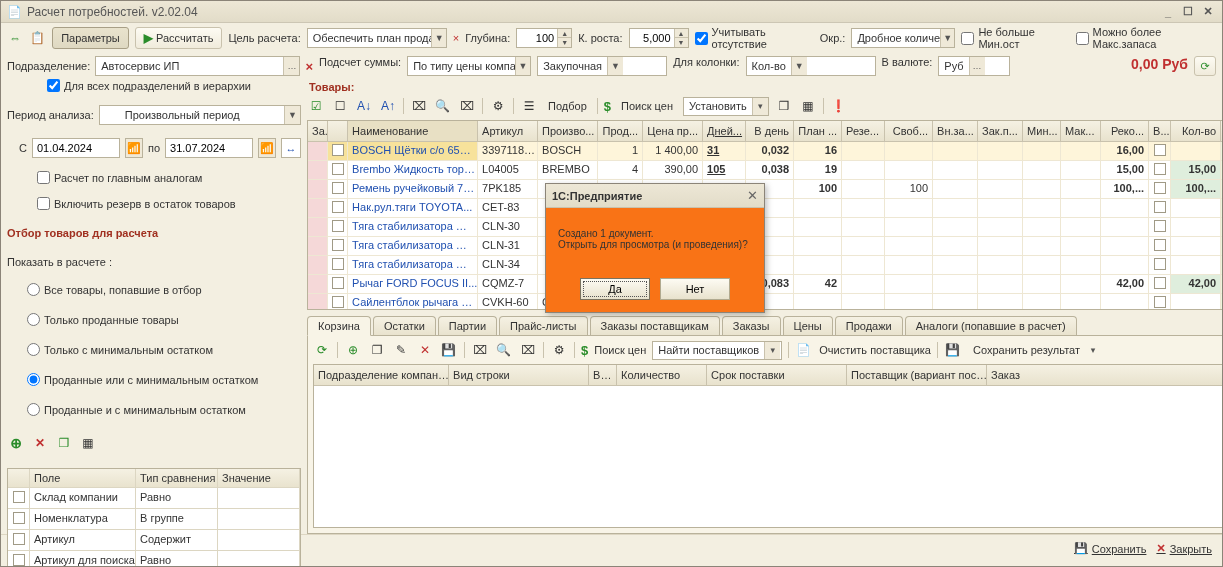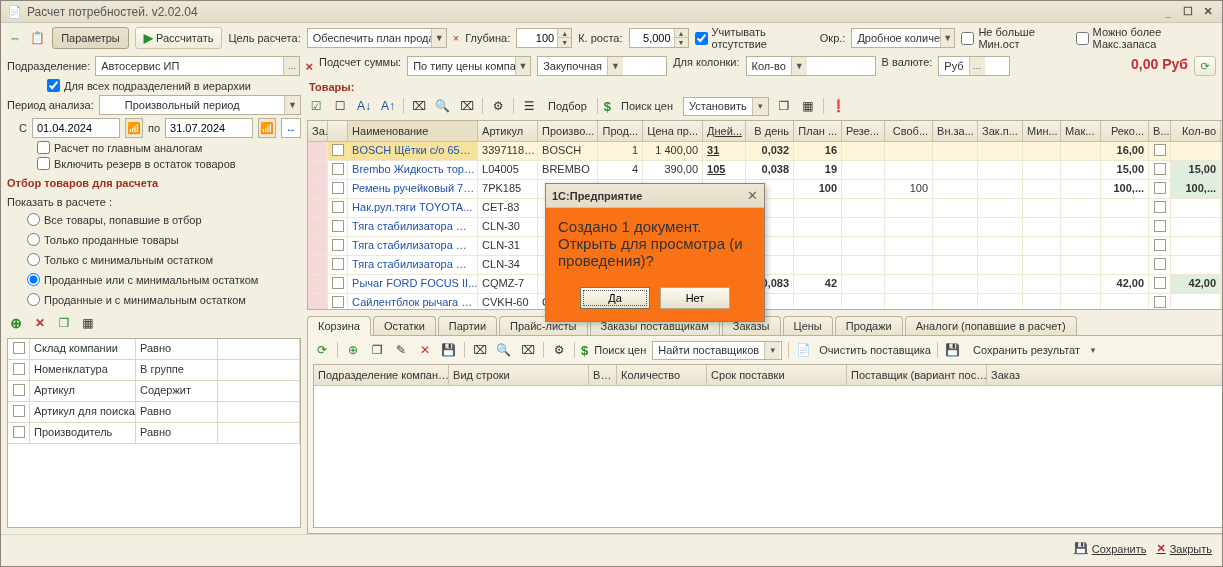--- a/index.html
+++ b/index.html
@@ -85,21 +85,21 @@
     border-radius:3px; color:#2a8c2a; cursor:pointer;
   }
   .layout {
     display:flex;
     height: calc(100% - 22px - 60px - 28px);
   }
   .left-pane {
     width:312px;
     padding:0 6px 6px 6px;
     display:flex; flex-direction:column;
-    gap:3px;
+    gap:13px;
   }
   .left-pane .row { display:flex; align-items:center; gap:5px; }
   .bold-red { color:#a03020; font-weight:bold; font-size:11px; padding-top:4px;}
   .radio { display:flex; align-items:center; gap:4px; padding:2px 0 2px 20px; }
   .radio input { margin:0; }
   .mini-toolbar { display:flex; gap:6px; padding:3px 0; }
   .icon-btn {
     width:18px; height:18px;
     display:flex; align-items:center; justify-content:center;
     font-size:12px; cursor:pointer;
@@ -204,21 +204,21 @@
     z-index:100;
   }
   .modal-title {
     background:linear-gradient(#ede7d6,#e2dcc8);
     padding:4px 6px;
     display:flex; align-items:center;
     font-weight:bold; font-size:11px;
     border-bottom:1px solid #c9c2ad;
   }
   .modal-title .mx { margin-left:auto; font-weight:normal; cursor:pointer; color:#666; font-size:13px;}
-  .modal-body { padding:10px 12px; font-size:15px; }
+  .modal-body { padding:20px 12px; font-size:10px; }
   .modal-btns { display:flex; gap:10px; justify-content:center; padding:8px 10px 12px; }
   .modal-btns button {
     width:70px; height:22px;
     border:1px solid #b0a98f; background:linear-gradient(#fdfbf3,#e8e2cd);
     cursor:pointer; font-family:inherit; font-size:11px;
   }
   .modal-btns button.primary { border:1px solid #7a7360; outline:1px dotted #555; outline-offset:-4px;}
   .swap-icn {
     width:20px; height:20px; border:1px solid #b9b29b;
     display:flex; align-items:center; justify-content:center;
@@ -379,20 +379,26 @@
       </label>
 
     <div class="mini-toolbar">
       <span class="icon-btn accent-green" style="font-size:14px; font-weight:bold;">⊕</span>
       <span class="icon-btn accent-red" style="font-weight:bold;">✕</span>
       <span class="icon-btn accent-green">❐</span>
       <span class="icon-btn">▦</span>
     </div>
 
     <div class="filter-grid">
+      <div class="fg-head">
+        <div class="fg-c0"></div>
+        <div class="fg-c1">Поле</div>
+        <div class="fg-c2">Тип сравнения</div>
+        <div class="fg-c3">Значение</div>
+      </div>
       <div id="fg-rows">
           <div class="fg-row">
             <div class="fg-c0"><span class="chk-cell"></span></div>
     <div class="fg-c1">Склад компании</div>
     <div class="fg-c2">Равно</div>
     <div class="fg-c3"></div>
           </div>
           <div class="fg-row">
             <div class="fg-c0"><span class="chk-cell"></span></div>
     <div class="fg-c1">Номенклатура</div>

